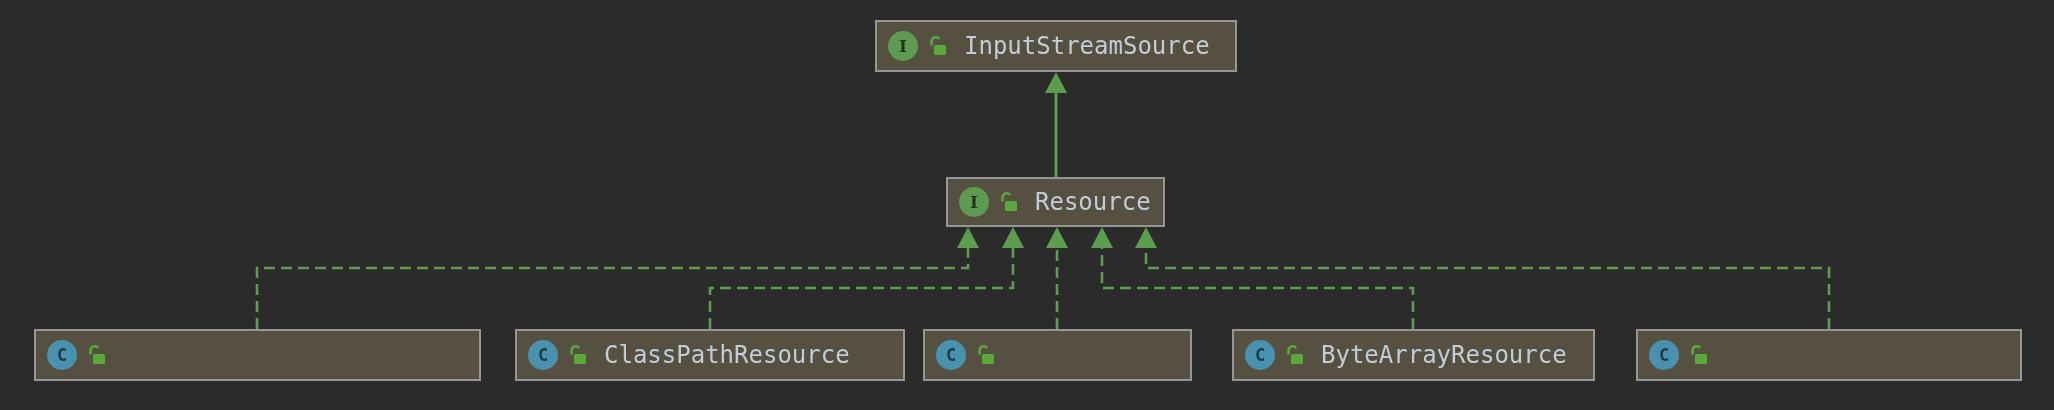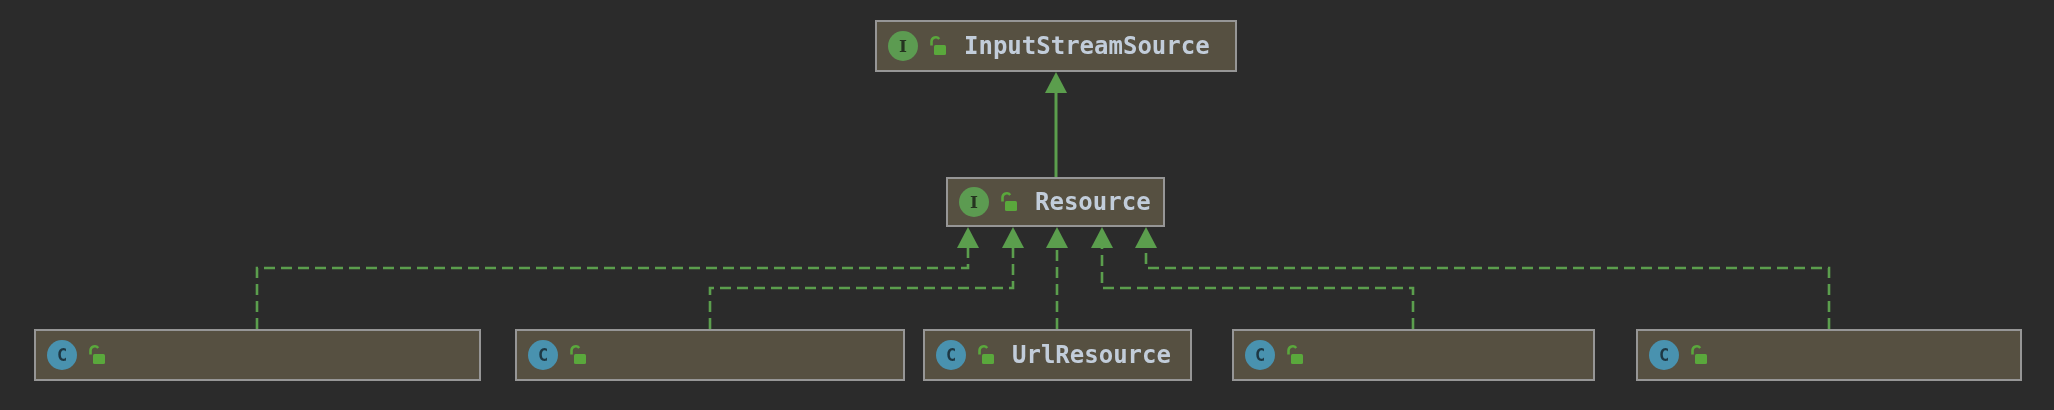--- a/index.html
+++ b/index.html
@@ -56,21 +56,20 @@
     width: 22px; height: 22px;
     display: flex;
     align-items: center;
     justify-content: center;
   }
   .label {
     margin-left: 15px;
     white-space: nowrap;
     font-size: 24px;
     color: var(--label, #c2cdda);
-    font-weight: bold;
   }
 </style>
 </head>
 <body>
 
 <div class="canvas">
   <svg id="edges-layer" viewBox="0 0 2054 410" xmlns="http://www.w3.org/2000/svg">
       <path d="M 1056 177 L 1056 93" fill="none" stroke="#5b9e4d" stroke-width="3"></path>
       <polygon points="1056,72 1045,93 1067,93" fill="#5b9e4d"></polygon>
       <path d="M 257 329 L 257 268 L 968 268 L 968 248" fill="none" stroke="#5b9e4d" stroke-width="2.6" stroke-dasharray="11 6"></path>
@@ -115,39 +114,40 @@
         </span>
       </div>
       <div class="node class" style="left: 515px; top: 329px; width: 390px; height: 52px;">
         <span class="badge class">C</span>
         <span class="lock">
           <svg width="22" height="22" viewBox="0 0 22 22" xmlns="http://www.w3.org/2000/svg">
             <path d="M4.5 10.5 V6.6 A4.3 4.3 0 0 1 12.2 4.0" fill="none" stroke="#5aa83c" stroke-width="2.6"></path>
             <rect x="7" y="10" width="12" height="10" rx="1.5" fill="#5aa83c"></rect>
           </svg>
         </span>
+        <span class="label">ClassPathResource</span>
       </div>
       <div class="node class" style="left: 923px; top: 329px; width: 269px; height: 52px;">
         <span class="badge class">C</span>
         <span class="lock">
           <svg width="22" height="22" viewBox="0 0 22 22" xmlns="http://www.w3.org/2000/svg">
             <path d="M4.5 10.5 V6.6 A4.3 4.3 0 0 1 12.2 4.0" fill="none" stroke="#5aa83c" stroke-width="2.6"></path>
             <rect x="7" y="10" width="12" height="10" rx="1.5" fill="#5aa83c"></rect>
           </svg>
         </span>
-        <span class="label">UrlResource</span>
       </div>
       <div class="node class" style="left: 1232px; top: 329px; width: 363px; height: 52px;">
         <span class="badge class">C</span>
         <span class="lock">
           <svg width="22" height="22" viewBox="0 0 22 22" xmlns="http://www.w3.org/2000/svg">
             <path d="M4.5 10.5 V6.6 A4.3 4.3 0 0 1 12.2 4.0" fill="none" stroke="#5aa83c" stroke-width="2.6"></path>
             <rect x="7" y="10" width="12" height="10" rx="1.5" fill="#5aa83c"></rect>
           </svg>
         </span>
+        <span class="label">ByteArrayResource</span>
       </div>
       <div class="node class" style="left: 1636px; top: 329px; width: 386px; height: 52px;">
         <span class="badge class">C</span>
         <span class="lock">
           <svg width="22" height="22" viewBox="0 0 22 22" xmlns="http://www.w3.org/2000/svg">
             <path d="M4.5 10.5 V6.6 A4.3 4.3 0 0 1 12.2 4.0" fill="none" stroke="#5aa83c" stroke-width="2.6"></path>
             <rect x="7" y="10" width="12" height="10" rx="1.5" fill="#5aa83c"></rect>
           </svg>
         </span>
       </div>

